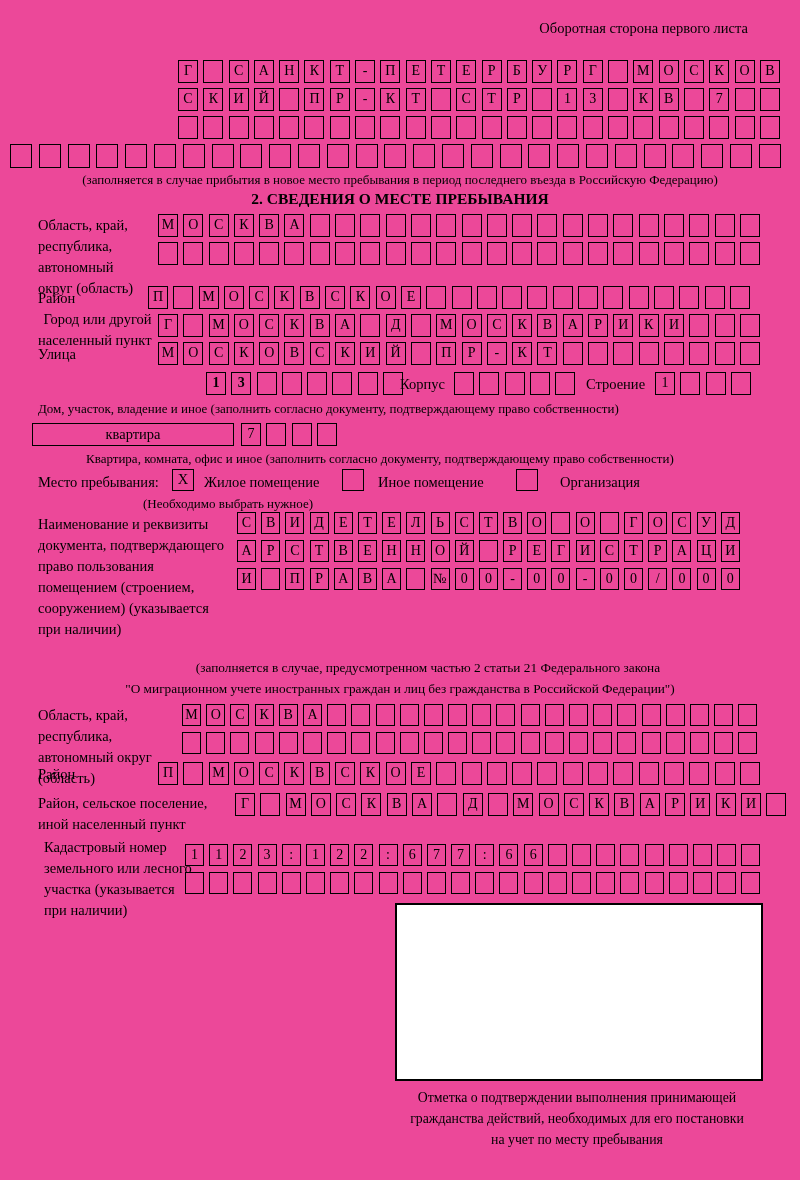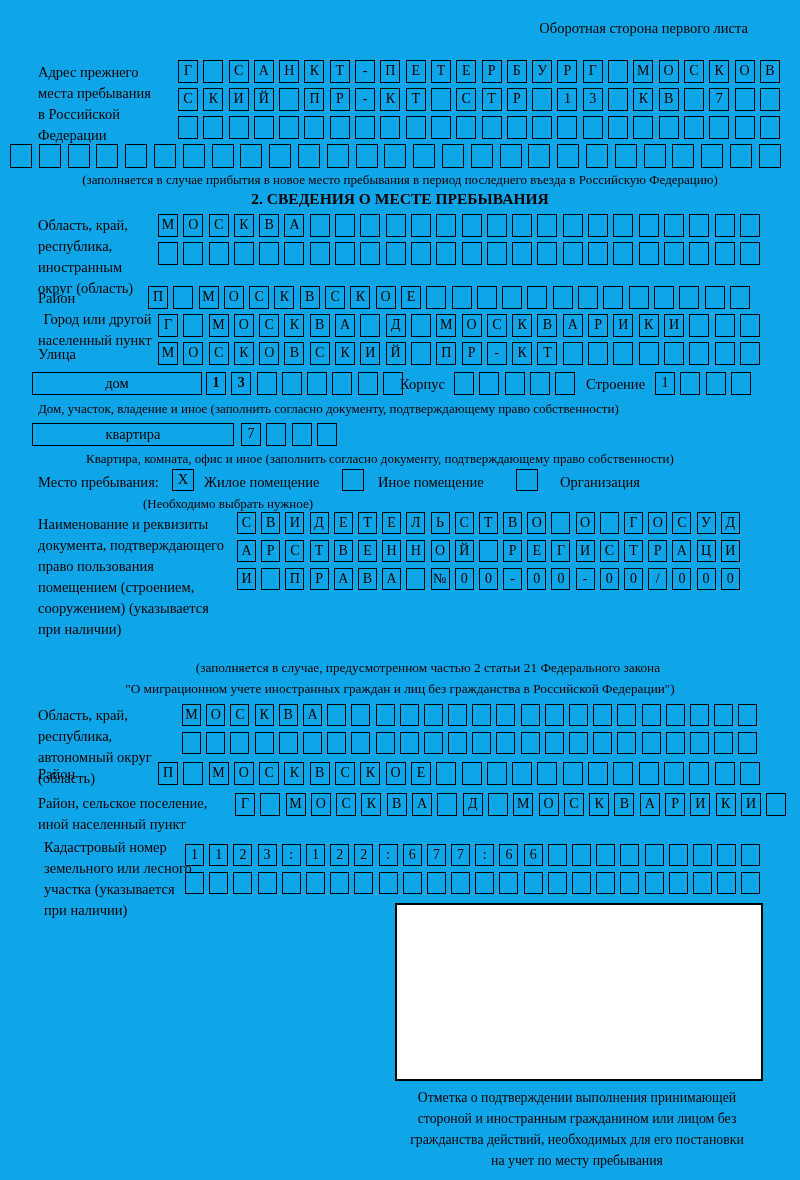--- a/index.html
+++ b/index.html
@@ -1,16 +1,16 @@
 <!DOCTYPE html>
 <html><head>
 <meta charset="utf-8">
 <style>
   html,body{margin:0;padding:0;background:#fff;}
-  #page{position:relative;width:800px;height:1180px;background:#0ea5e9;
+  #page{position:relative;width:800px;height:1180px;background:#ec4899;
         font-family:"Liberation Serif","DejaVu Serif",serif;color:#000;overflow:hidden;}
   .abs{position:absolute;}
   .lbl{font-size:14.5px;line-height:21px;}
   .cap{font-size:13px;line-height:17px;}
   .ttl{font-size:15.5px;font-weight:bold;text-align:center;width:800px;left:0;}
   .ctr{text-align:center;width:800px;left:0;}
   .br{position:absolute;white-space:nowrap;}
   .cb,.cb-s,.cb-w{box-sizing:border-box;display:inline-block;border:1.6px solid #000;
         text-align:center;font-size:14px;vertical-align:top;overflow:hidden;}
   .cb{width:20px;height:23px;line-height:20px;margin-right:5.3px;}
@@ -22,56 +22,49 @@
         text-align:center;font-size:14.5px;line-height:19px;}
   .stampbox{position:absolute;box-sizing:border-box;border:2px solid #000;background:#fff;}
 </style>
 </head>
 <body>
 
 <div id="page">
 
   <div class="abs lbl" style="top:18px;right:52px;">Оборотная сторона первого листа</div>
 
-  <div class="abs lbl" style="left:38px;top:62px;">
-    <div>Адрес прежнего</div>
-    <div>места пребывания</div>
-    <div>в Российской</div>
-    <div>Федерации</div>
-  </div>
   <div class="br" style="left:178px;top:60px;"><span class="cb">Г</span><span class="cb"></span><span class="cb">С</span><span class="cb">А</span><span class="cb">Н</span><span class="cb">К</span><span class="cb">Т</span><span class="cb">-</span><span class="cb">П</span><span class="cb">Е</span><span class="cb">Т</span><span class="cb">Е</span><span class="cb">Р</span><span class="cb">Б</span><span class="cb">У</span><span class="cb">Р</span><span class="cb">Г</span><span class="cb"></span><span class="cb">М</span><span class="cb">О</span><span class="cb">С</span><span class="cb">К</span><span class="cb">О</span><span class="cb">В</span></div>
   <div class="br" style="left:178px;top:88px;"><span class="cb">С</span><span class="cb">К</span><span class="cb">И</span><span class="cb">Й</span><span class="cb"></span><span class="cb">П</span><span class="cb">Р</span><span class="cb">-</span><span class="cb">К</span><span class="cb">Т</span><span class="cb"></span><span class="cb">С</span><span class="cb">Т</span><span class="cb">Р</span><span class="cb"></span><span class="cb">1</span><span class="cb">3</span><span class="cb"></span><span class="cb">К</span><span class="cb">В</span><span class="cb"></span><span class="cb">7</span><span class="cb"></span><span class="cb"></span></div>
   <div class="br" style="left:178px;top:116px;"><span class="cb"></span><span class="cb"></span><span class="cb"></span><span class="cb"></span><span class="cb"></span><span class="cb"></span><span class="cb"></span><span class="cb"></span><span class="cb"></span><span class="cb"></span><span class="cb"></span><span class="cb"></span><span class="cb"></span><span class="cb"></span><span class="cb"></span><span class="cb"></span><span class="cb"></span><span class="cb"></span><span class="cb"></span><span class="cb"></span><span class="cb"></span><span class="cb"></span><span class="cb"></span><span class="cb"></span></div>
   <div class="br" style="left:10px;top:144px;"><span class="cb-w"></span><span class="cb-w"></span><span class="cb-w"></span><span class="cb-w"></span><span class="cb-w"></span><span class="cb-w"></span><span class="cb-w"></span><span class="cb-w"></span><span class="cb-w"></span><span class="cb-w"></span><span class="cb-w"></span><span class="cb-w"></span><span class="cb-w"></span><span class="cb-w"></span><span class="cb-w"></span><span class="cb-w"></span><span class="cb-w"></span><span class="cb-w"></span><span class="cb-w"></span><span class="cb-w"></span><span class="cb-w"></span><span class="cb-w"></span><span class="cb-w"></span><span class="cb-w"></span><span class="cb-w"></span><span class="cb-w"></span><span class="cb-w"></span></div>
   <div class="abs cap ctr" style="top:171px;">(заполняется в случае прибытия в новое место пребывания в период последнего въезда в Российскую Федерацию)</div>
 
   <div class="abs ttl" style="top:190px;">2. СВЕДЕНИЯ О МЕСТЕ ПРЕБЫВАНИЯ</div>
 
   <div class="abs lbl" style="left:38px;top:215px;">
     <div>Область, край,</div>
     <div>республика,</div>
-    <div>иностранным</div>
+    <div>автономный</div>
     <div>округ (область)</div>
   </div>
   <div class="br" style="left:158px;top:214px;"><span class="cb">М</span><span class="cb">О</span><span class="cb">С</span><span class="cb">К</span><span class="cb">В</span><span class="cb">А</span><span class="cb"></span><span class="cb"></span><span class="cb"></span><span class="cb"></span><span class="cb"></span><span class="cb"></span><span class="cb"></span><span class="cb"></span><span class="cb"></span><span class="cb"></span><span class="cb"></span><span class="cb"></span><span class="cb"></span><span class="cb"></span><span class="cb"></span><span class="cb"></span><span class="cb"></span><span class="cb"></span></div>
   <div class="br" style="left:158px;top:242px;"><span class="cb"></span><span class="cb"></span><span class="cb"></span><span class="cb"></span><span class="cb"></span><span class="cb"></span><span class="cb"></span><span class="cb"></span><span class="cb"></span><span class="cb"></span><span class="cb"></span><span class="cb"></span><span class="cb"></span><span class="cb"></span><span class="cb"></span><span class="cb"></span><span class="cb"></span><span class="cb"></span><span class="cb"></span><span class="cb"></span><span class="cb"></span><span class="cb"></span><span class="cb"></span><span class="cb"></span></div>
 
   <div class="abs lbl" style="left:38px;top:288px;">Район</div>
   <div class="br" style="left:148px;top:286px;"><span class="cb">П</span><span class="cb"></span><span class="cb">М</span><span class="cb">О</span><span class="cb">С</span><span class="cb">К</span><span class="cb">В</span><span class="cb">С</span><span class="cb">К</span><span class="cb">О</span><span class="cb">Е</span><span class="cb"></span><span class="cb"></span><span class="cb"></span><span class="cb"></span><span class="cb"></span><span class="cb"></span><span class="cb"></span><span class="cb"></span><span class="cb"></span><span class="cb"></span><span class="cb"></span><span class="cb"></span><span class="cb"></span></div>
 
   <div class="abs lbl" style="left:38px;top:309px;text-align:right;">
     <div>Город или другой</div>
     <div>населенный пункт</div>
   </div>
   <div class="br" style="left:158px;top:314px;"><span class="cb">Г</span><span class="cb"></span><span class="cb">М</span><span class="cb">О</span><span class="cb">С</span><span class="cb">К</span><span class="cb">В</span><span class="cb">А</span><span class="cb"></span><span class="cb">Д</span><span class="cb"></span><span class="cb">М</span><span class="cb">О</span><span class="cb">С</span><span class="cb">К</span><span class="cb">В</span><span class="cb">А</span><span class="cb">Р</span><span class="cb">И</span><span class="cb">К</span><span class="cb">И</span><span class="cb"></span><span class="cb"></span><span class="cb"></span></div>
 
   <div class="abs lbl" style="left:38px;top:344px;">Улица</div>
   <div class="br" style="left:158px;top:342px;"><span class="cb">М</span><span class="cb">О</span><span class="cb">С</span><span class="cb">К</span><span class="cb">О</span><span class="cb">В</span><span class="cb">С</span><span class="cb">К</span><span class="cb">И</span><span class="cb">Й</span><span class="cb"></span><span class="cb">П</span><span class="cb">Р</span><span class="cb">-</span><span class="cb">К</span><span class="cb">Т</span><span class="cb"></span><span class="cb"></span><span class="cb"></span><span class="cb"></span><span class="cb"></span><span class="cb"></span><span class="cb"></span><span class="cb"></span></div>
 
-  <div class="widebox" style="left:32px;top:372px;width:170px;">дом</div>
   <div class="br" style="left:206px;top:372px;font-weight:bold;"><span class="cb">1</span><span class="cb">3</span><span class="cb"></span><span class="cb"></span><span class="cb"></span><span class="cb"></span><span class="cb"></span><span class="cb"></span></div>
   <div class="abs lbl" style="left:400px;top:374px;">Корпус</div>
   <div class="br" style="left:454px;top:372px;"><span class="cb"></span><span class="cb"></span><span class="cb"></span><span class="cb"></span><span class="cb"></span></div>
   <div class="abs lbl" style="left:586px;top:374px;">Строение</div>
   <div class="br" style="left:655px;top:372px;"><span class="cb">1</span><span class="cb"></span><span class="cb"></span><span class="cb"></span></div>
   <div class="abs cap" style="left:38px;top:400px;">Дом, участок, владение и иное (заполнить согласно документу, подтверждающему право собственности)</div>
 
   <div class="widebox" style="left:32px;top:423px;width:202px;">квартира</div>
   <div class="br" style="left:241px;top:423px;"><span class="cb">7</span><span class="cb"></span><span class="cb"></span><span class="cb"></span></div>
   <div class="abs cap" style="left:38px;top:450px;margin-left:48px;">Квартира, комната, офис и иное (заполнить согласно документу, подтверждающему право собственности)</div>
@@ -123,18 +116,17 @@
     <div>земельного или лесного</div>
     <div>участка (указывается</div>
     <div>при наличии)</div>
   </div>
   <div class="br" style="left:185px;top:844px;"><span class="cb-s">1</span><span class="cb-s">1</span><span class="cb-s">2</span><span class="cb-s">3</span><span class="cb-s">:</span><span class="cb-s">1</span><span class="cb-s">2</span><span class="cb-s">2</span><span class="cb-s">:</span><span class="cb-s">6</span><span class="cb-s">7</span><span class="cb-s">7</span><span class="cb-s">:</span><span class="cb-s">6</span><span class="cb-s">6</span><span class="cb-s"></span><span class="cb-s"></span><span class="cb-s"></span><span class="cb-s"></span><span class="cb-s"></span><span class="cb-s"></span><span class="cb-s"></span><span class="cb-s"></span><span class="cb-s"></span></div>
   <div class="br" style="left:185px;top:872px;"><span class="cb-s"></span><span class="cb-s"></span><span class="cb-s"></span><span class="cb-s"></span><span class="cb-s"></span><span class="cb-s"></span><span class="cb-s"></span><span class="cb-s"></span><span class="cb-s"></span><span class="cb-s"></span><span class="cb-s"></span><span class="cb-s"></span><span class="cb-s"></span><span class="cb-s"></span><span class="cb-s"></span><span class="cb-s"></span><span class="cb-s"></span><span class="cb-s"></span><span class="cb-s"></span><span class="cb-s"></span><span class="cb-s"></span><span class="cb-s"></span><span class="cb-s"></span><span class="cb-s"></span></div>
 
   <div class="stampbox" style="left:395px;top:903px;width:368px;height:178px;"></div>
   <div class="abs" style="left:372px;top:1087px;width:410px;text-align:center;font-size:13.8px;line-height:21px;">
     <div>Отметка о подтверждении выполнения принимающей</div>
-    <div>стороной и иностранным гражданином или лицом без</div>
     <div>гражданства действий, необходимых для его постановки</div>
     <div>на учет по месту пребывания</div>
   </div>
 
 </div>
 
 </body></html>

